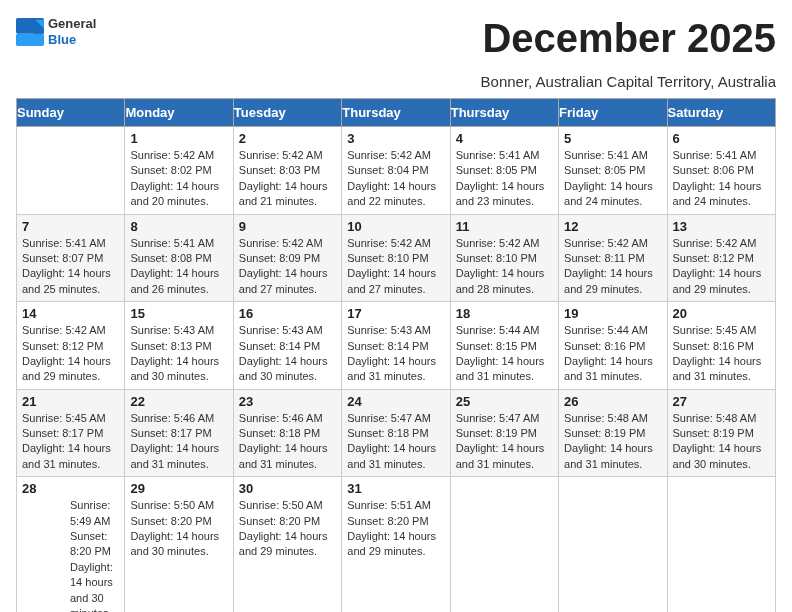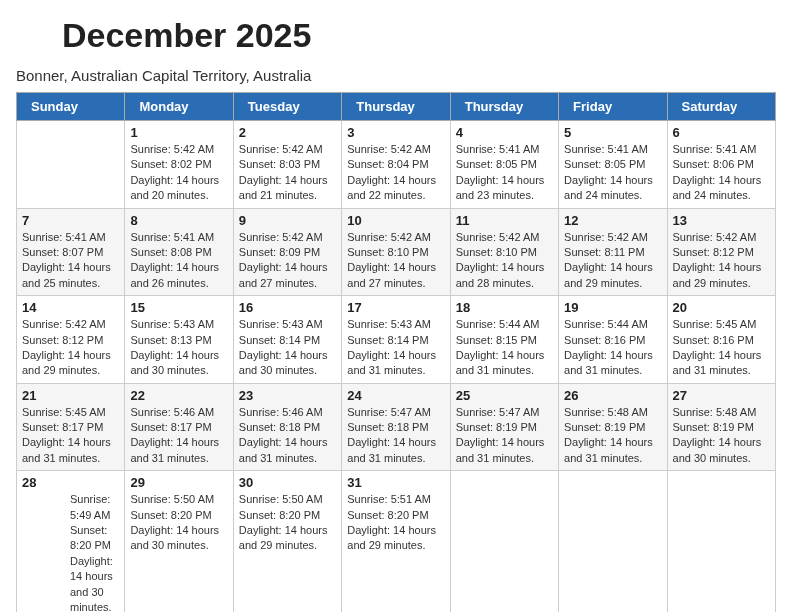--- a/index.html
+++ b/index.html
@@ -29,40 +29,40 @@
     }
     .logo-blue { color: #1a6bbf; }
     .logo-icon {
       width: 28px;
       height: 28px;
     }
     .title-block {
       text-align: right;
     }
     .main-title {
-      font-size: 34px;
+      font-size: 40px;
       font-weight: bold;
       color: #222;
     }
     .subtitle {
       font-size: 15px;
       color: #333;
       margin-top: 12px;
     }
     .calendar {
       width: 100%;
       border-collapse: collapse;
       margin-top: 8px;
       font-size: 11px;
     }
     .calendar th {
       background: #2a6db5;
       color: #fff;
       text-align: left;
-      padding: 6px 14px;
+      padding: 6px 0;
       font-size: 13px;
       font-weight: bold;
       border: 1px solid #aaa;
     }
     .calendar td {
       border: 1px solid #ccc;
       vertical-align: top;
       padding: 4px 5px;
       width: calc(100% / 7);
       min-height: 80px;
@@ -85,20 +85,32 @@
     }
     .empty-cell {
       background: #fff !important;
     }
   </style>
 </head>
 <body>
 
 <div>
   <div class="header-top">
+    <div class="logo">
+      <svg class="logo-icon" viewBox="0 0 32 32">
+        <rect x="0" y="0" width="32" height="18" rx="2" fill="#1a6bbf"></rect>
+        <rect x="0" y="18" width="32" height="14" rx="2" fill="#2a9df4"></rect>
+        <polygon points="20,4 32,4 32,18 20,18" fill="#1a6bbf"></polygon>
+        <polygon points="22,2 32,2 32,12" fill="#2a9df4"></polygon>
+      </svg>
+      <div class="logo-text">
+        <span>General</span><br>
+        <span class="logo-blue">Blue</span>
+      </div>
+    </div>
     <div class="title-block">
       <div class="main-title">December 2025</div>
       <div class="subtitle">Bonner, Australian Capital Territory, Australia</div>
     </div>
   </div>
 
   <table class="calendar">
     <thead>
       <tr>
       <th>Sunday</th>

